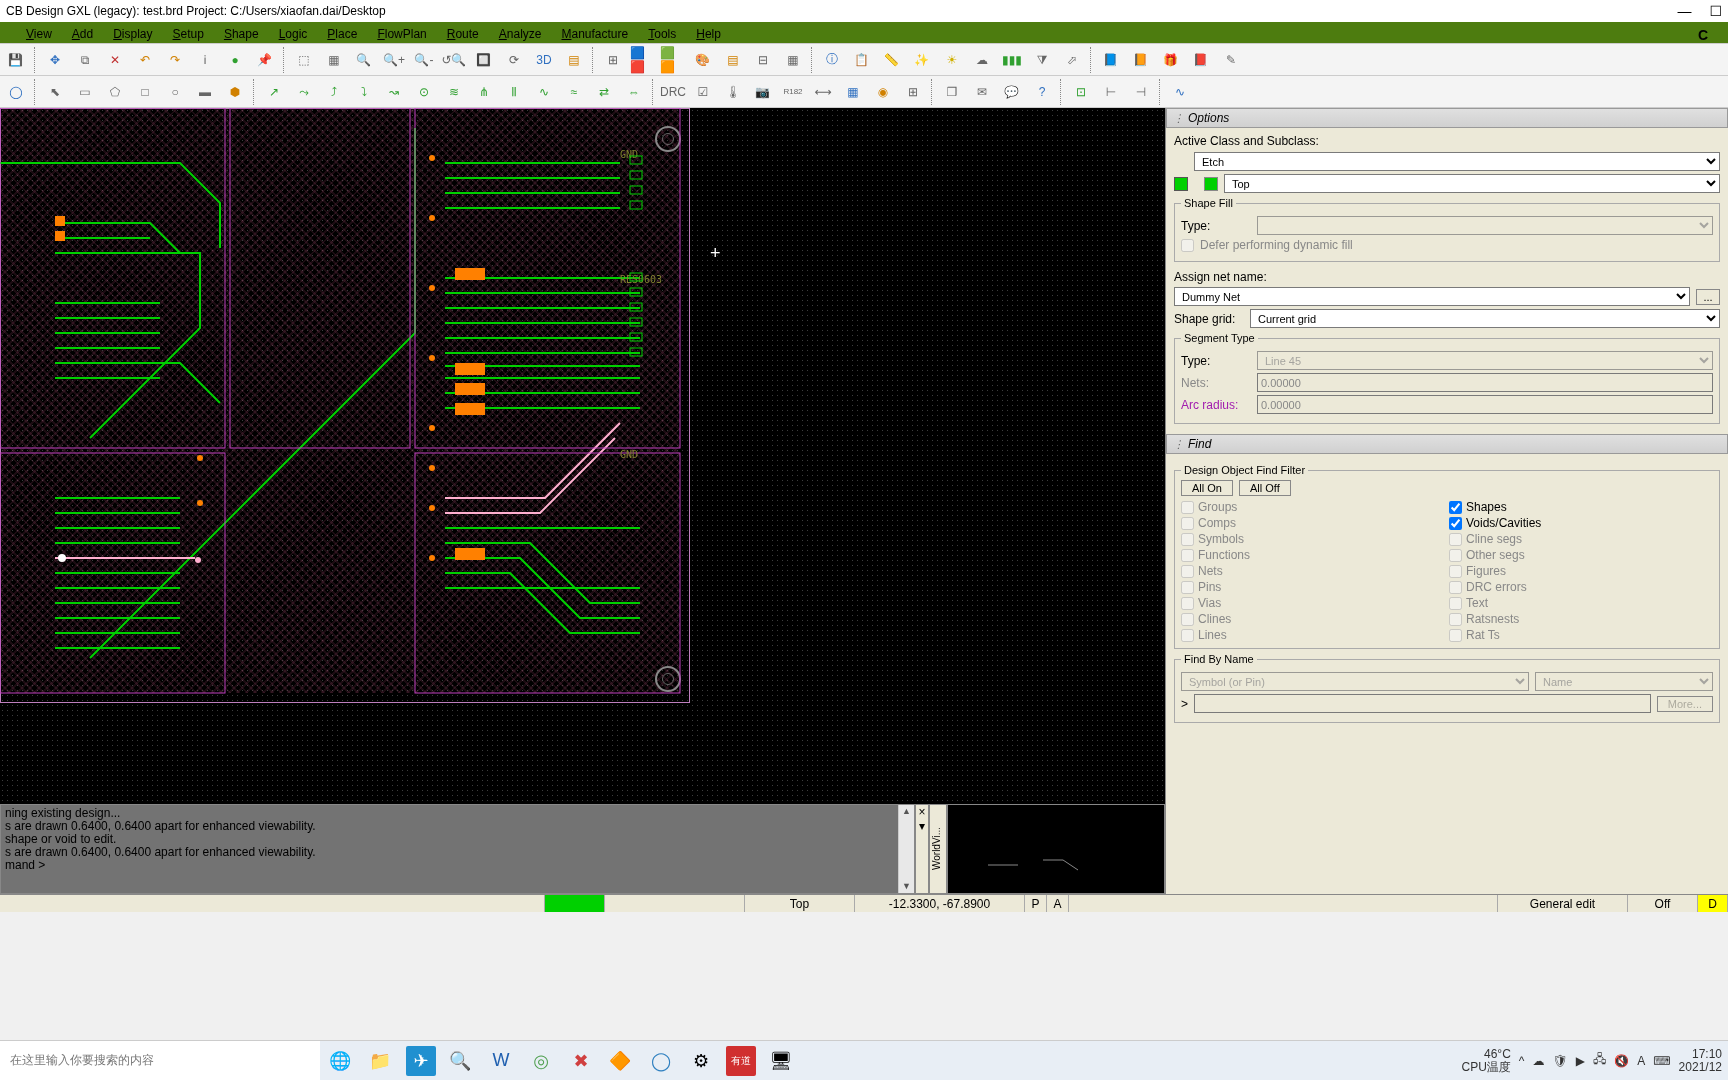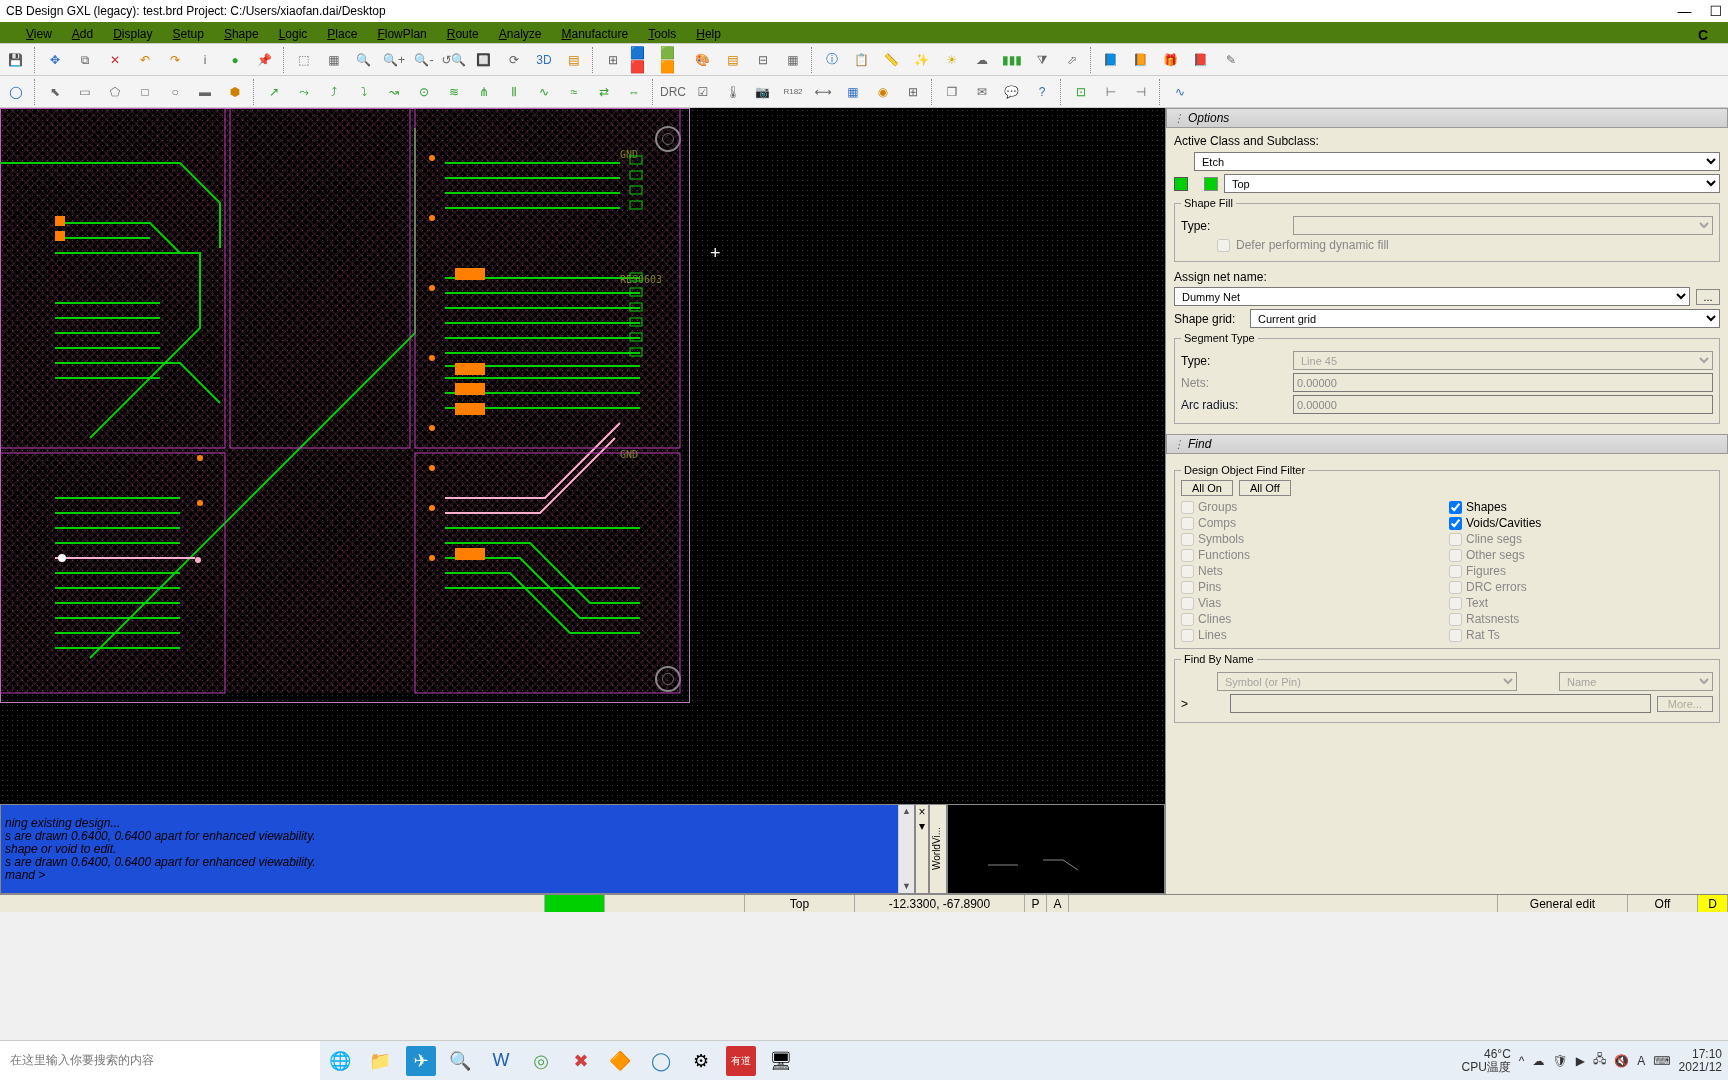--- a/index.html
+++ b/index.html
@@ -39,42 +39,42 @@
 .mount-hole { position: absolute; width: 26px; height: 26px; border: 2px solid #888; border-radius: 50%; }
 .mount-hole::after { content:''; position:absolute; inset:5px; border:1px solid #666; border-radius:50%; }
 .crosshair { position: absolute; top: 135px; left: 710px; color: #fff; font-size: 18px; font-weight: 100; }
 .trace-green { stroke: #00d000; stroke-width: 2; fill: none; }
 .trace-pink { stroke: #ffb0d0; stroke-width: 2; fill: none; }
 .pad { fill: #ff8000; }
 .label-txt { fill: #808030; font-size: 10px; font-family: monospace; }
 
 
 .console-wrap { display: flex; height: 90px; }
-.console { flex: 1; background: #1d4ed8; border: 1px solid #888; padding: 12px 4px; font-size: 11px; color: #000; overflow: hidden; line-height: 13px; position: relative; font-style: italic; }
+.console { flex: 1; background: #737373; border: 1px solid #888; padding: 2px 4px; font-size: 11px; color: #000; overflow: hidden; line-height: 13px; position: relative; }
 .console .scroll { position: absolute; right: 0; top: 0; bottom: 0; width: 16px; background: #e8e8e8; border-left: 1px solid #ccc; }
 .console .scroll::before { content:'▲'; position:absolute; top:0; left:3px; font-size:9px; color:#555; }
 .console .scroll::after { content:'▼'; position:absolute; bottom:0; left:3px; font-size:9px; color:#555; }
 .worldview-wrap { width: 250px; display: flex; }
 .wv-tab { width: 18px; background: #ece9d8; border: 1px solid #888; writing-mode: vertical-rl; text-align: center; font-size: 10px; padding: 4px 1px; transform: rotate(180deg); }
 .worldview { flex: 1; background: #000; border: 1px solid #888; position: relative; }
 
 
 .status-bar { height: 18px; background: #ece9d8; display: flex; align-items: center; border-top: 1px solid #888; font-size: 11px; }
 .status-cell { border-right: 1px solid #aaa; padding: 0 8px; height: 100%; display: flex; align-items: center; }
 .status-green { background: #00d000; width: 60px; }
 .status-yellow { background: #ffff00; }
 
 
 .panel-header { background: linear-gradient(#e0e0e0,#d0d0d0); border: 1px solid #999; padding: 2px 6px; font-size: 11px; display: flex; align-items: center; gap: 4px; font-style: italic; }
 .panel-header::before { content:'⋮'; color: #666; }
 .panel-body { padding: 6px 8px; font-size: 11px; }
 .fld-row { display: flex; align-items: center; margin: 3px 0; gap: 6px; }
 .fld-row label { width: 70px; }
 .fld-row select, .fld-row input[type=text] { flex: 1; font-size: 11px; height: 19px; border: 1px solid #7a7a7a; background: #fff; padding: 0 3px; }
-.fld-row input[disabled], .fld-row select[disabled] { background: #ece9d8; color: #888; margin-left: 36px; }
+.fld-row input[disabled], .fld-row select[disabled] { background: #ece9d8; color: #888; }
 fieldset { border: 1px solid #aaa; padding: 4px 6px 6px; margin: 4px 0; }
 fieldset legend { font-size: 11px; padding: 0 3px; }
 .color-sw { width: 14px; height: 14px; border: 1px solid #555; }
 .sw-green { background: #00d000; }
 .btn-small { font-size: 11px; padding: 1px 10px; background: #ece9d8; border: 1px solid #888; }
 .find-grid { display: grid; grid-template-columns: 1fr 1fr; gap: 2px 4px; }
 .find-grid label { font-size: 11px; display: flex; align-items: center; gap: 4px; }
 .find-grid input[type=checkbox] { margin: 0; }
 .find-grid .dis { color: #888; }
 
@@ -556,21 +556,21 @@
         <legend>Segment Type</legend>
         <div class="fld-row">
             <label>Type:</label>
           <select disabled=""><option>Line 45</option></select>
           </div>
         <div class="fld-row">
             <label style="color:#888">Nets:</label>
           <input type="text" disabled="" value="0.00000" style="">
           </div>
         <div class="fld-row">
-            <label style="color:#0f172a">Arc radius:</label>
+            <label style="color:#a21caf">Arc radius:</label>
           <input type="text" disabled="" value="0.00000" style="">
           </div>
       </fieldset>
     </div>
 
     <div class="panel-header">
         <span>Find</span>
       </div>
     <div class="panel-body">
       <fieldset>

